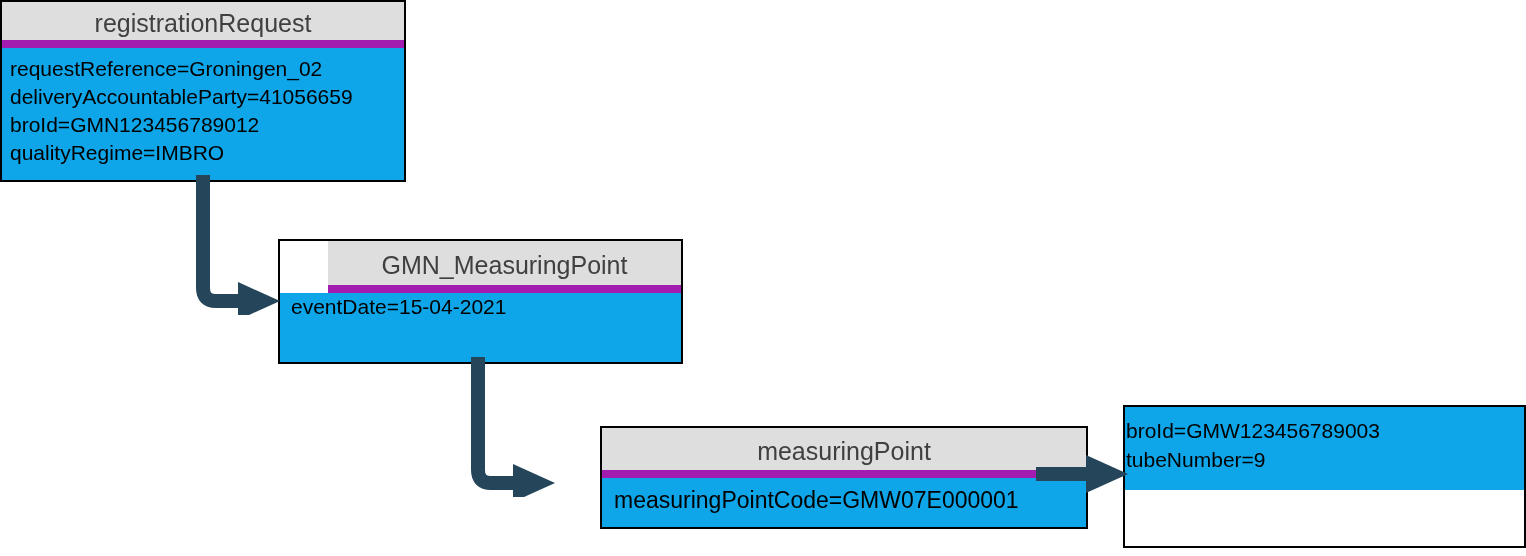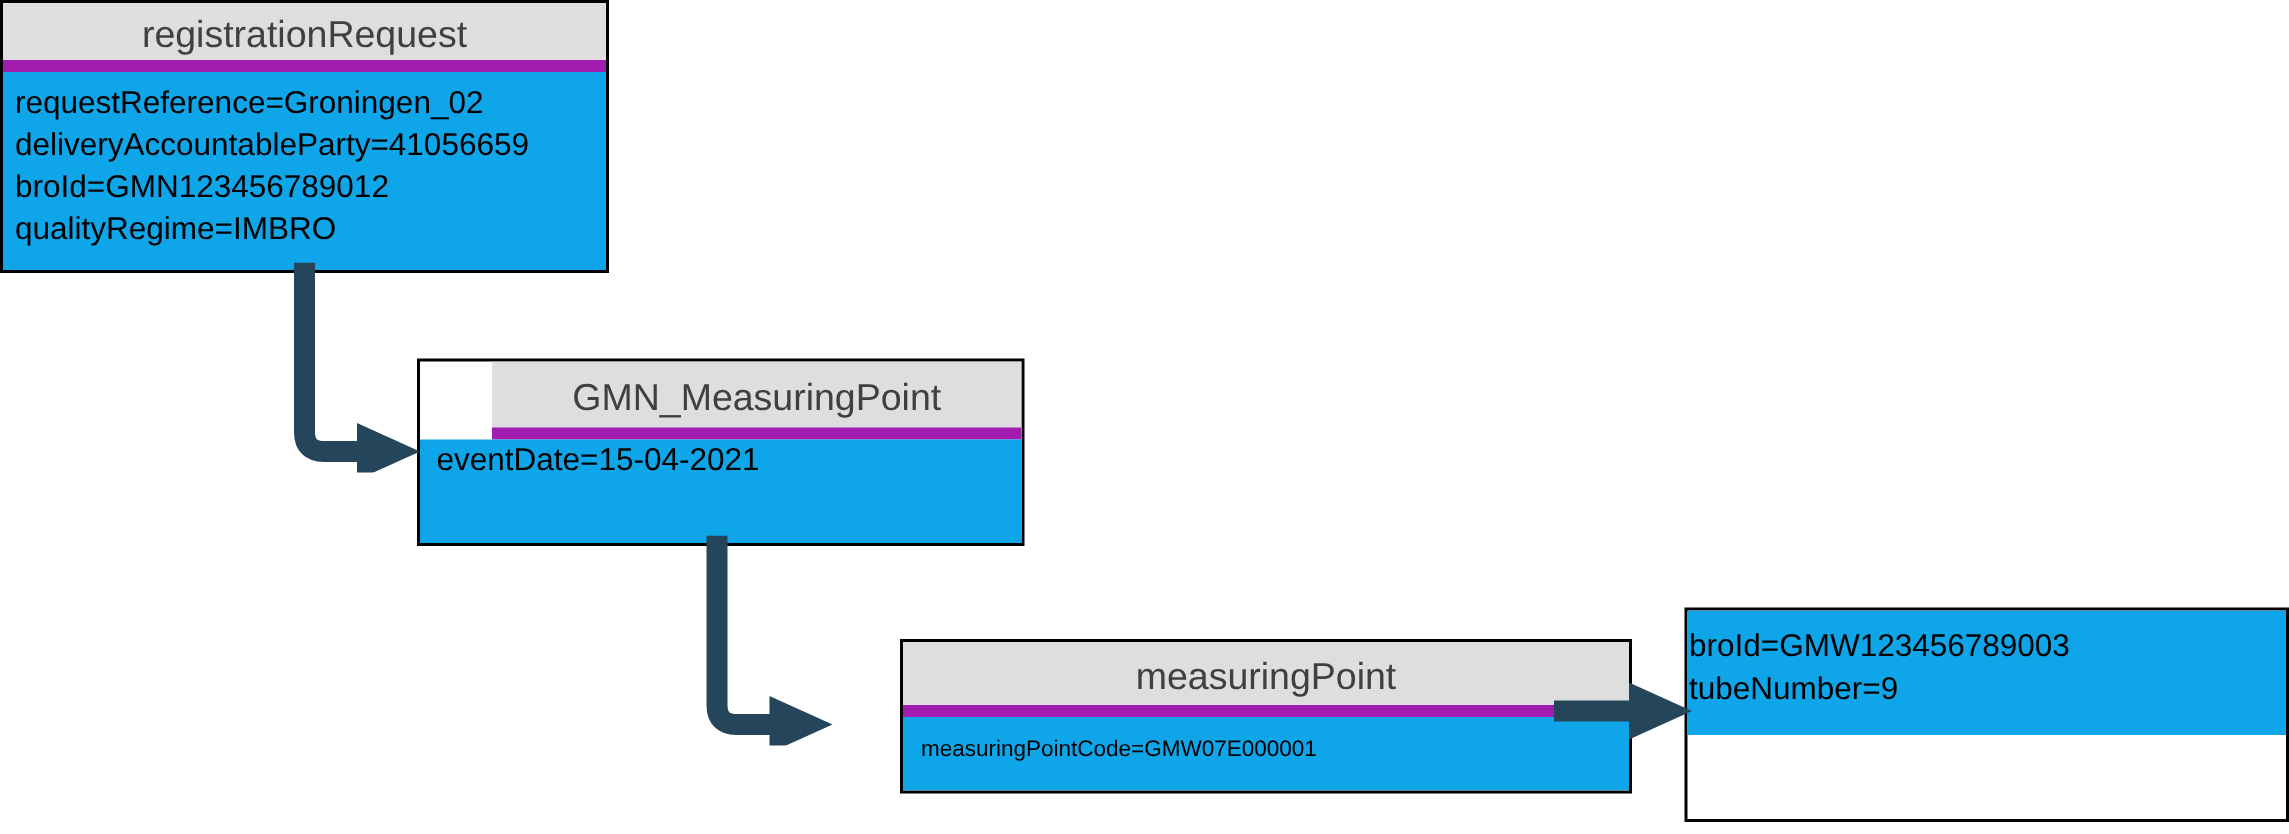--- a/index.html
+++ b/index.html
@@ -72,21 +72,21 @@
   #box-measuring-point {
     left: 556px; top: 426px; width: 488px; height: 103px; margin-left: 44px;
   }
   #box-measuring-point .uml-header {
     height: 50px; line-height: 46px; font-size: 25px;
   }
   #box-measuring-point .uml-body {
     height: 49px; padding-top: 8px; padding-left: 12px;
   }
   #box-measuring-point .attr-line {
-    font-size: 15px; line-height: 28px;
+    font-size: 23px; line-height: 28px;
   }
 
   #box-groundwater-monitoring-tube {
     left: 1123px; top: 405px; width: 403px; height: 143px;
   }
   #box-groundwater-monitoring-tube .uml-header {
     height: 56px; line-height: 52px; font-size: 25px;
   }
   #box-groundwater-monitoring-tube .uml-body {
     height: 83px; padding-top: 9px; padding-left: 1px;

